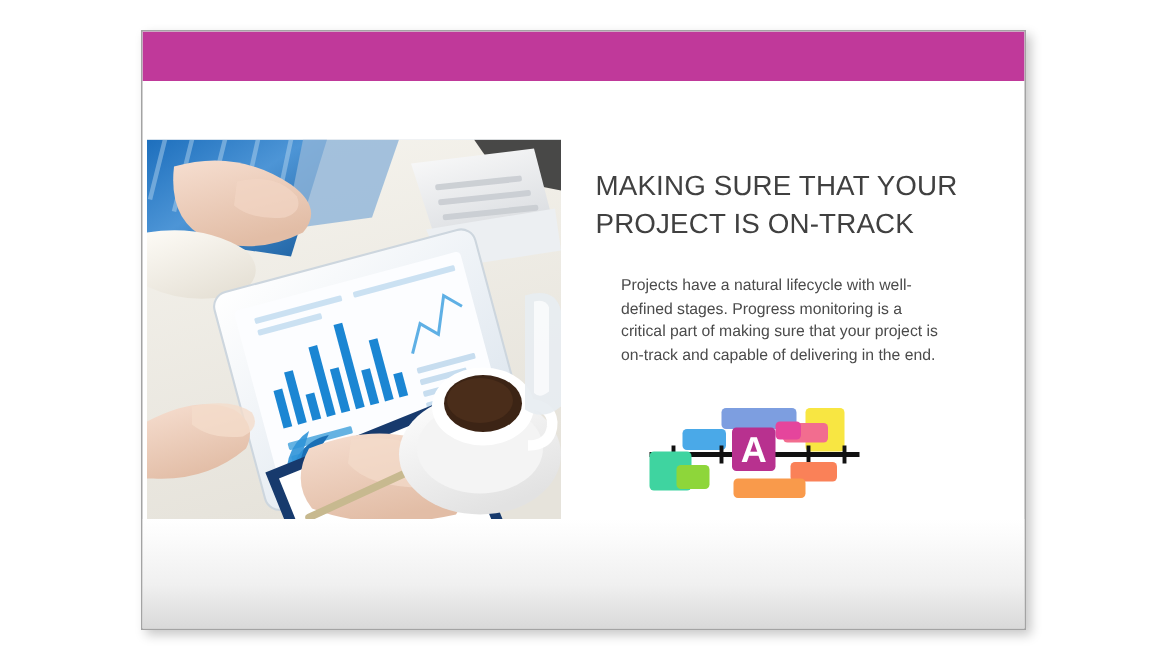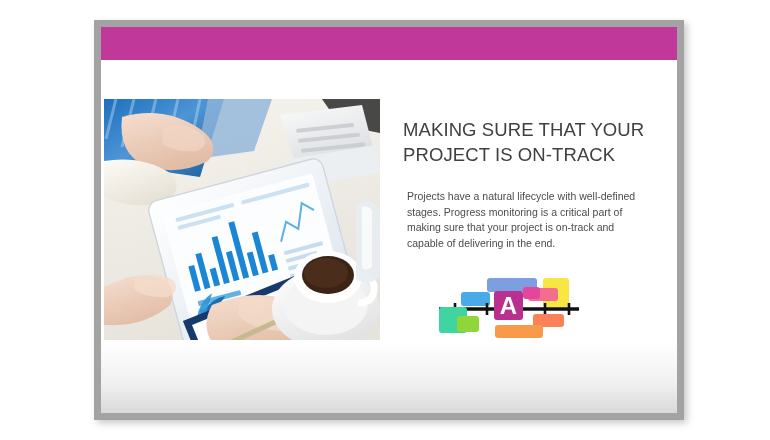--- a/index.html
+++ b/index.html
@@ -16,21 +16,21 @@
   }
 
   
   .slide {
     position: absolute;
     left: 94px;
     top: 20px;
     width: 590px;
     height: 400px;
     background: #ffffff;
-    border: 7px solid #a3a3a3;
+    border: 1px solid #a3a3a3;
     box-sizing: border-box;
     box-shadow: 3px 3px 7px rgba(0,0,0,0.22);
     overflow: hidden;
   }
 
   
   .header-band {
     position: absolute;
     left: 0;
     top: 0;
@@ -70,21 +70,21 @@
   }
   .slide-title {
     font-size: 18.5px;
     line-height: 25px;
     color: #404040;
     letter-spacing: 0.1px;
     margin: 0;
     font-weight: normal;
   }
   .slide-body {
-    margin: 4px;
+    margin: 17px;
     margin-top: 22px;
     font-size: 10.5px;
     line-height: 15.5px;
     color: #4b4b4b;
   }
 
   
   .gantt {
     position: absolute;
     left: 334px;

